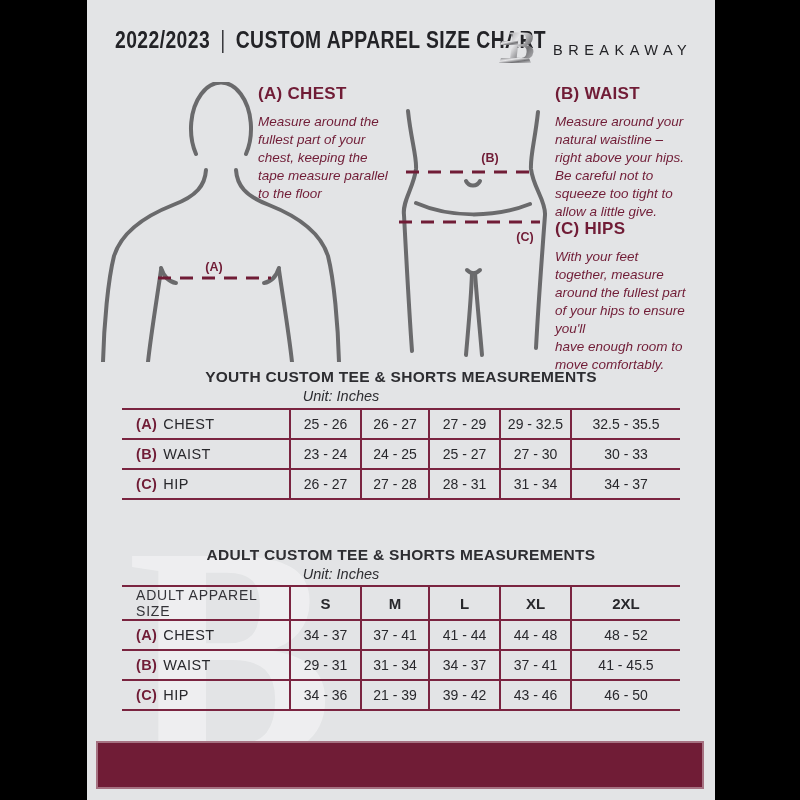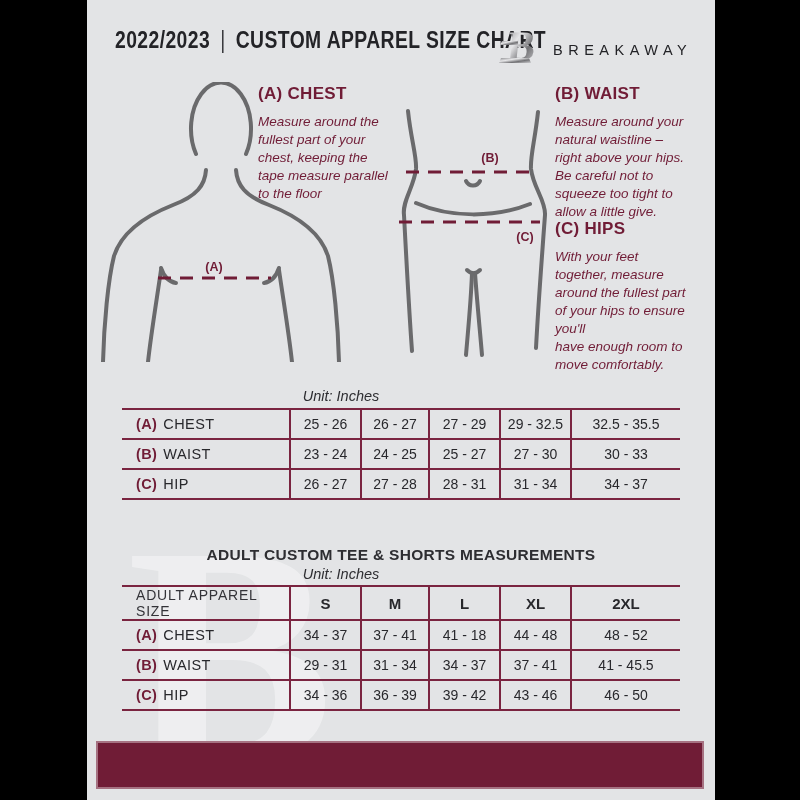--- a/index.html
+++ b/index.html
@@ -148,20 +148,21 @@
         <h3>(C) HIPS</h3>
         <p>With your feet
 together, measure
 around the fullest part
 of your hips to ensure
 you'll
 have enough room to
 move comfortably.</p>
       </div>
 
+      <div class="section-title youth-title">YOUTH CUSTOM TEE &amp; SHORTS MEASUREMENTS</div>
       <div class="section-unit youth-unit">Unit: Inches</div>
 
       <table class="size-table youth-pos">
         <colgroup>
             <col style="width:168px">
             <col style="width:71px">
             <col style="width:68px">
             <col style="width:71px">
             <col style="width:71px">
             <col style="width:109px">
@@ -212,36 +213,36 @@
           <th>S</th>
           <th>M</th>
           <th>L</th>
           <th>XL</th>
           <th>2XL</th>
         </tr>
         <tr>
           <td class="rowlabel"><span class="pfx">(A)</span><span>CHEST</span></td>
           <td>34 - 37</td>
           <td>37 - 41</td>
-          <td>41 - 18</td>
+          <td>41 - 44</td>
           <td>44 - 48</td>
           <td>48 - 52</td>
         </tr>
         <tr>
           <td class="rowlabel"><span class="pfx">(B)</span><span>WAIST</span></td>
           <td>29 - 31</td>
           <td>31 - 34</td>
           <td>34 - 37</td>
           <td>37 - 41</td>
           <td>41 - 45.5</td>
         </tr>
         <tr>
           <td class="rowlabel"><span class="pfx">(C)</span><span>HIP</span></td>
           <td>34 - 36</td>
-          <td>36 - 39</td>
+          <td>21 - 39</td>
           <td>39 - 42</td>
           <td>43 - 46</td>
           <td>46 - 50</td>
         </tr>
       </tbody>
         </table>
 
       <div class="footer-bar"></div>
 
     </div>

